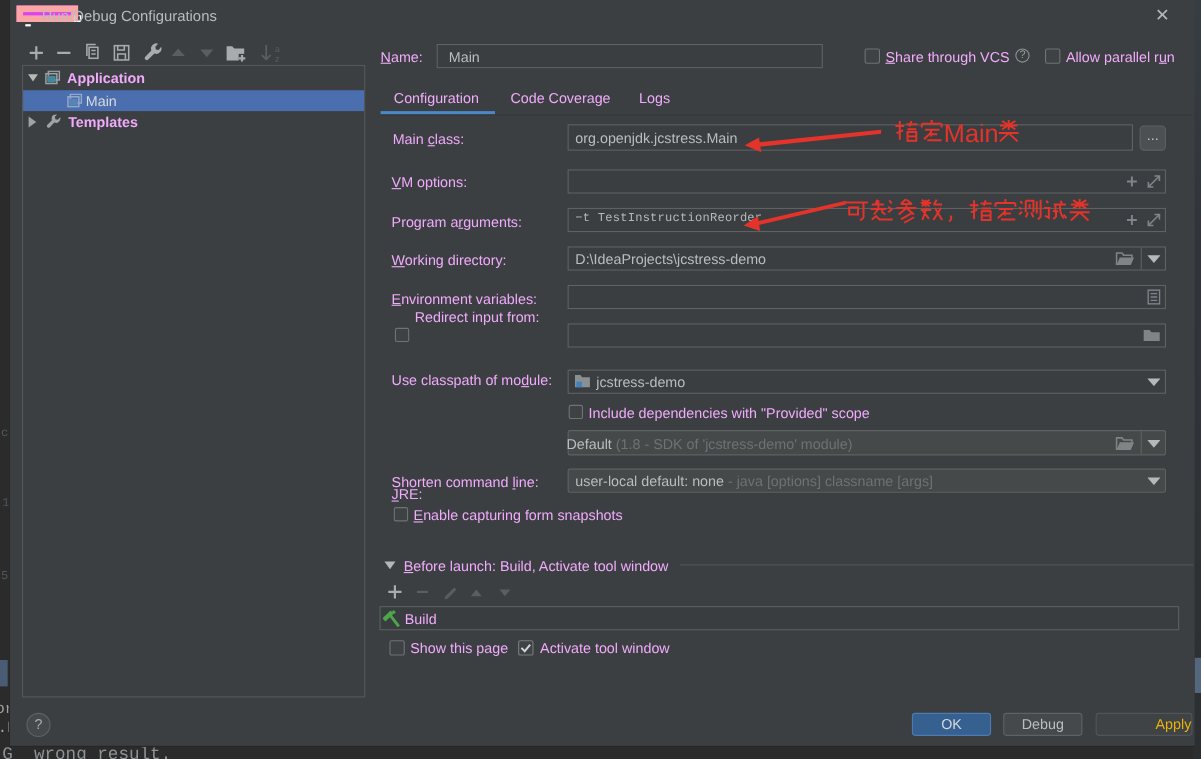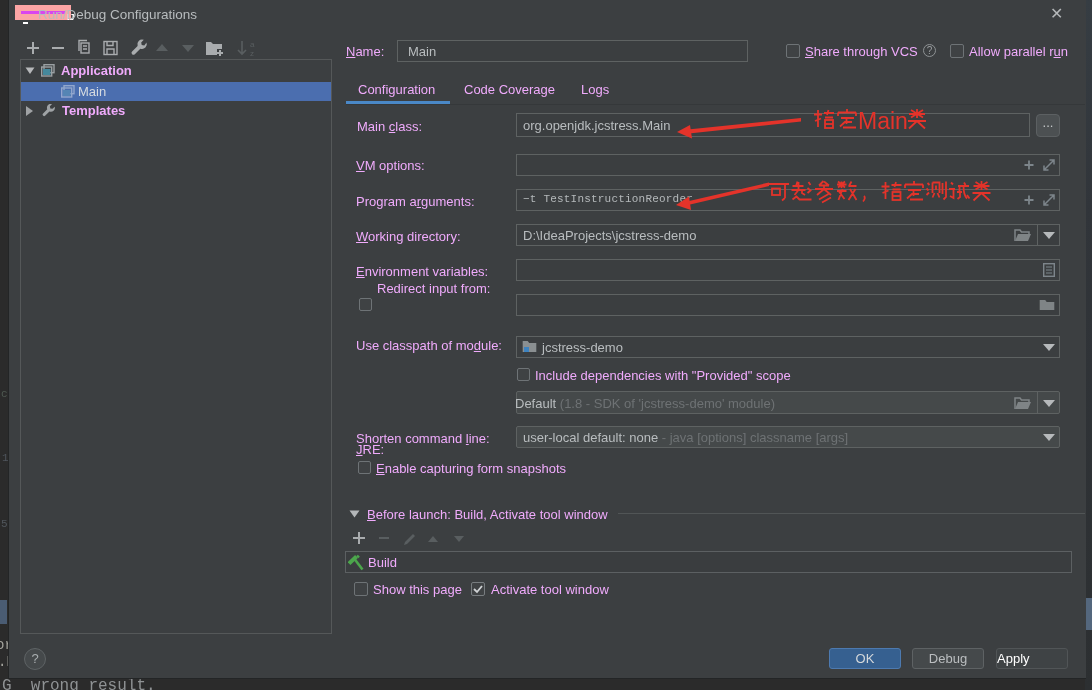--- a/index.html
+++ b/index.html
@@ -220,21 +220,21 @@
 <div class="cb" style="left:354px;top:582px;width:14px;height:14px;"></div>
 <div class="abs lbl" style="left:373px;top:582px;">Show this page</div>
 <div class="cb" style="left:471px;top:582px;width:14px;height:14px;border-color:#787d80;"></div>
 <svg class="abs" style="left:473px;top:584px" width="10" height="10">
     <path d="M1 5 l3 3 5-6" stroke="#d0d3d5" stroke-width="1.8" fill="none"></path>
   </svg>
 <div class="abs lbl" style="left:491px;top:582px;">Activate tool window</div>
 
 <div class="abs" style="left:829px;top:648px;width:72px;height:21px;background:#366090;border:1px solid #4d7ab0;border-radius:3px;box-sizing:border-box;color:#d4d8db;font-size:13px;text-align:center;line-height:19px;">OK</div>
 <div class="abs" style="left:912px;top:648px;width:72px;height:21px;background:#45494b;border:1px solid #5e6264;border-radius:3px;box-sizing:border-box;color:#bbbec0;font-size:13px;text-align:center;line-height:19px;">Debug</div>
-<div class="abs" style="left:996px;top:648px;width:72px;height:21px;background:#3f4345;border:1px solid #515557;border-radius:3px;box-sizing:border-box;color:#ffffff;font-size:13px;text-align:left;line-height:19px;">Apply</div>
+<div class="abs" style="left:996px;top:648px;width:88px;height:21px;background:#3f4345;border:1px solid #515557;border-radius:3px;box-sizing:border-box;color:#eab308;font-size:13px;text-align:right;line-height:19px;">Apply</div>
 <div class="abs" style="left:24px;top:648px;width:22px;height:22px;background:#45494b;border:1px solid #5e6365;border-radius:50%;box-sizing:border-box;color:#a9aeb0;font-size:13px;text-align:center;line-height:20px;">?</div>
 
 <svg class="abs" style="left:0;top:0;pointer-events:none;" width="1092" height="690" viewBox="0 0 1092 690">
   <g fill="#e4332a">
     <polygon points="801,118 801,121.5 689,133.5 688,129.5"></polygon>
     <polygon points="677,132 690,125 692,138.5"></polygon>
     <polygon points="769,182.5 769,186 688,205 687,201.5"></polygon>
     <polygon points="676,205 689,196.5 691,210"></polygon>
   </g>
   <g stroke="#e4332a" stroke-width="1.8" fill="none">

